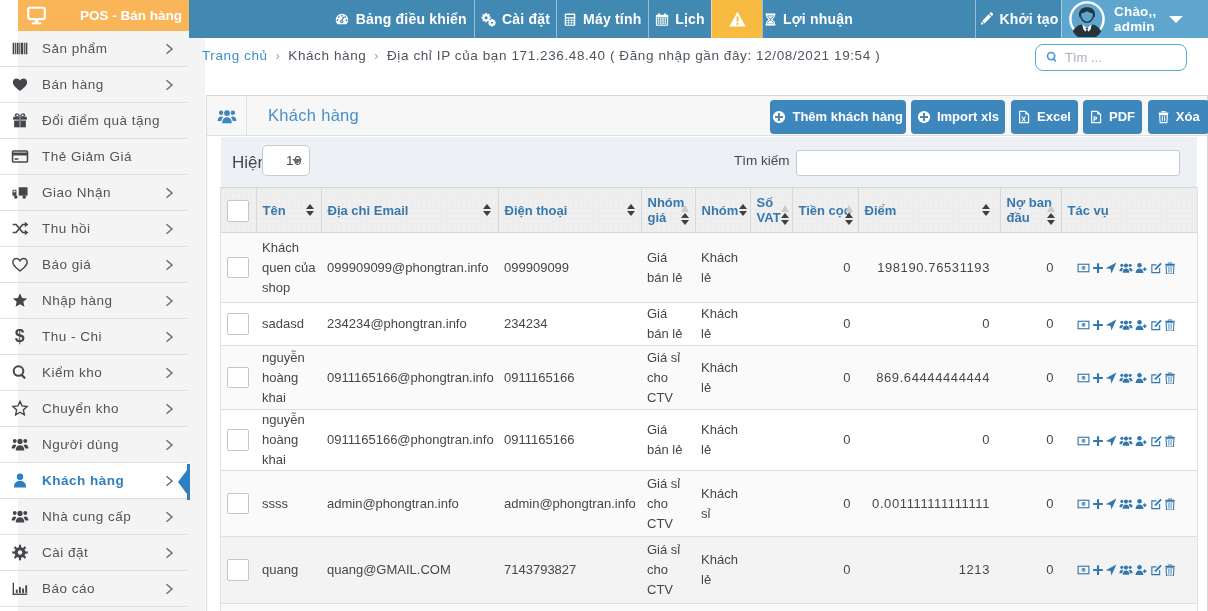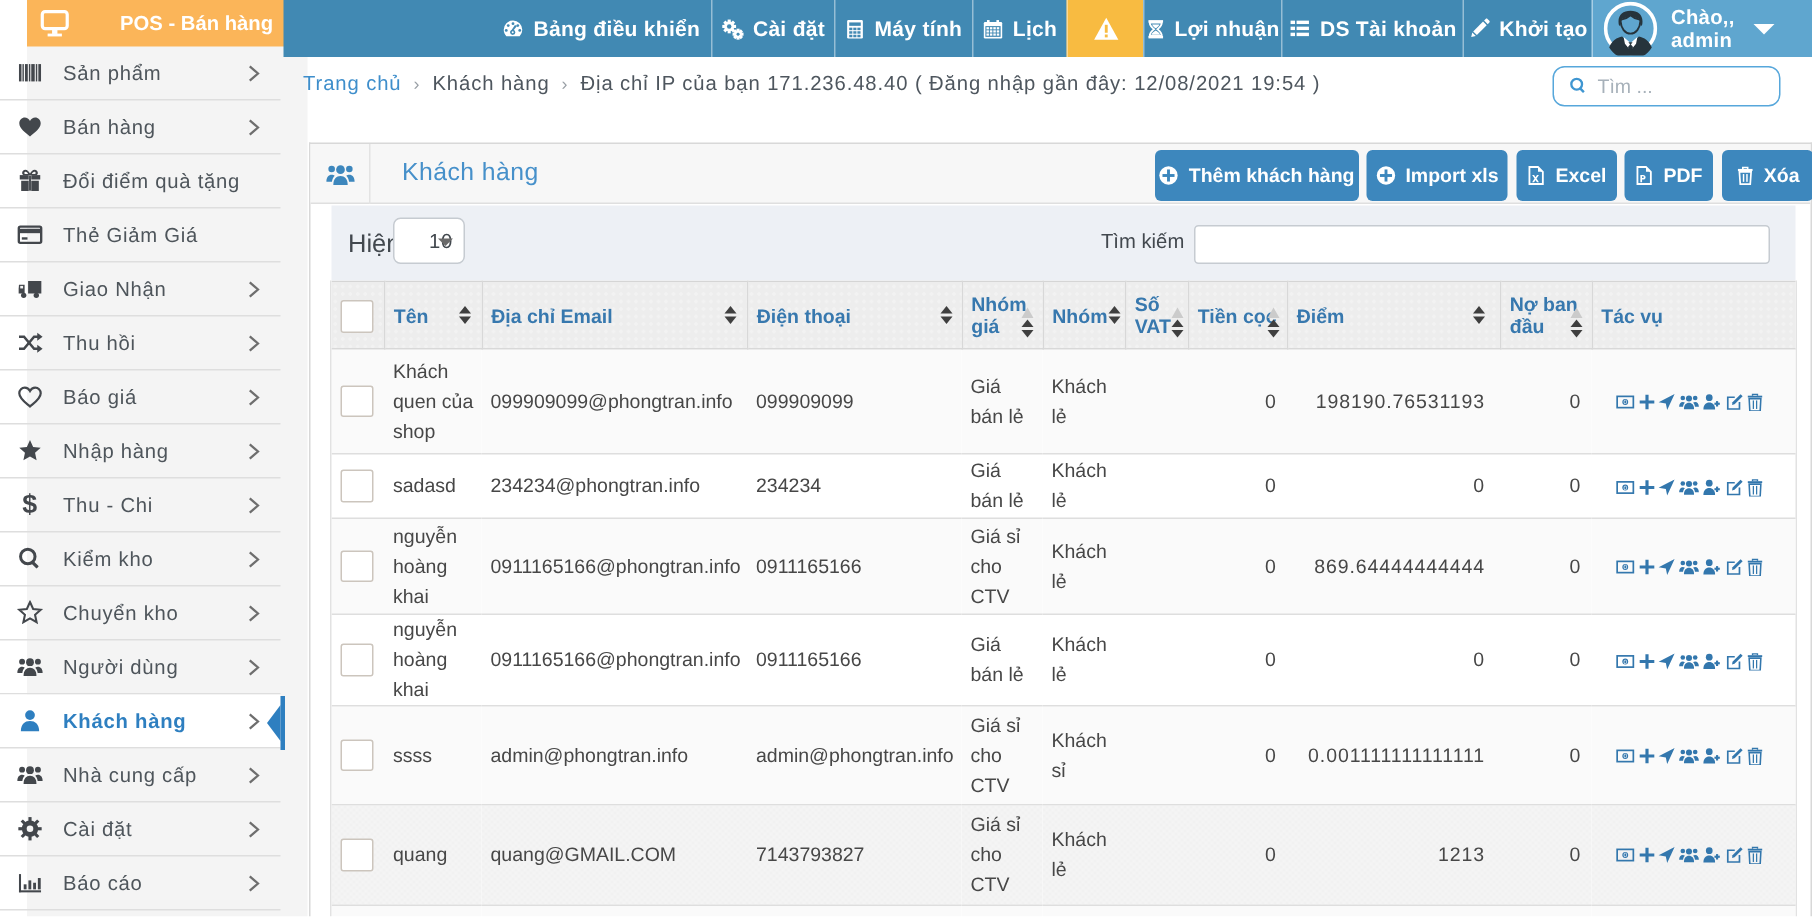--- a/index.html
+++ b/index.html
@@ -371,33 +371,20 @@
       </div>
     <div class="nv" id="nv6">
         <svg width="13" height="15" viewBox="0 0 16 16">
           <rect x="2" y="0.5" width="12" height="2" fill="#fff"></rect>
           <rect x="2" y="13.5" width="12" height="2" fill="#fff"></rect>
           <path d="M3 2.5h10c0 3-2.2 4.3-3.6 5.5C10.8 9.2 13 10.5 13 13.5H3c0-3 2.2-4.3 3.6-5.5C5.2 6.8 3 5.5 3 2.5z" fill="none" stroke="#fff" stroke-width="1.4"></path>
           <path d="M5 4h6c-.5 1.5-2 2.4-3 3.2C7 6.4 5.5 5.5 5 4z" fill="#fff"></path>
           <path d="M8 9c1 .8 3.4 2 3.6 3.5H4.4C4.6 11 7 9.8 8 9z" fill="#fff"></path>
         </svg>
         <span>Lợi nhuận</span>
-      </div>
-    <div class="nv" id="nv7">
-        <svg width="15" height="14" viewBox="0 0 16 16">
-          <g fill="#fff">
-            <rect x="1" y="2" width="3.4" height="2.6"></rect>
-            <rect x="5.6" y="2" width="9.4" height="2.6"></rect>
-            <rect x="1" y="6.6" width="3.4" height="2.6"></rect>
-            <rect x="5.6" y="6.6" width="9.4" height="2.6"></rect>
-            <rect x="1" y="11.2" width="3.4" height="2.6"></rect>
-            <rect x="5.6" y="11.2" width="9.4" height="2.6"></rect>
-          </g>
-        </svg>
-        <span>DS Tài khoản</span>
       </div>
     <div class="nv" id="nv9">
         <svg width="36" height="36" viewBox="0 0 36 36">
           <circle cx="18" cy="18" r="16.6" fill="none" stroke="#fff" stroke-width="2.4"></circle>
           <path d="M18 6.2c-4.8 0-8 2.6-8 7.2 0 1 .1 2 .4 2.8l1-.3c-.3-2.6.2-4.4 1.6-4.6 2.2-.4 3.4-1.2 5-2.6 1.6 1.4 2.8 2.2 5 2.6 1.4.2 1.9 2 1.6 4.6l1 .3c.3-.8.4-1.8.4-2.8 0-4.6-3.2-7.2-8-7.2z" fill="#26343C"></path>
           <path d="M11.4 13.2c.2 4.6 3 8.2 6.6 8.2s6.4-3.6 6.6-8.2c0-.6-.4-1.2-1-1.3-2.2-.4-4-1.3-5.6-2.7-1.6 1.4-3.4 2.3-5.6 2.7-.6.1-1 .7-1 1.3z" fill="none" stroke="#26343C" stroke-width="1.3"></path>
           <path d="M3.8 30.6c1.8-4.4 5.2-6.6 8.6-7.2l5.6 4.8 5.6-4.8c3.4.6 6.8 2.8 8.6 7.2a16.6 16.6 0 0 1-28.4 0z" fill="#26343C"></path>
           <path d="M13.4 23.6l4.6 4 4.6-4-.9 4.6-3.7 4.4-3.7-4.4z" fill="#fff"></path>
           <path d="M18 28.4l-1.7 2 1.7 4.4 1.7-4.4z" fill="#26343C"></path>
           <path d="M16.6 27.1h2.8l-1.4 1.9z" fill="#26343C"></path>

